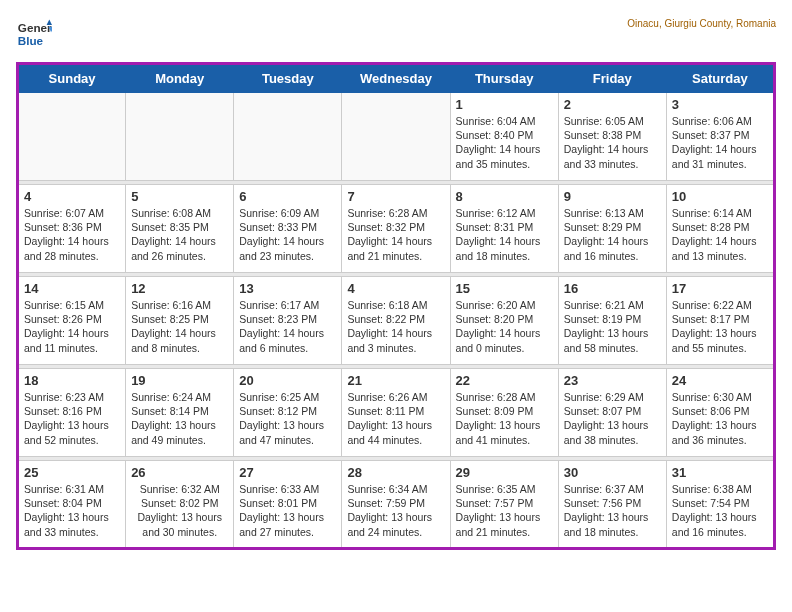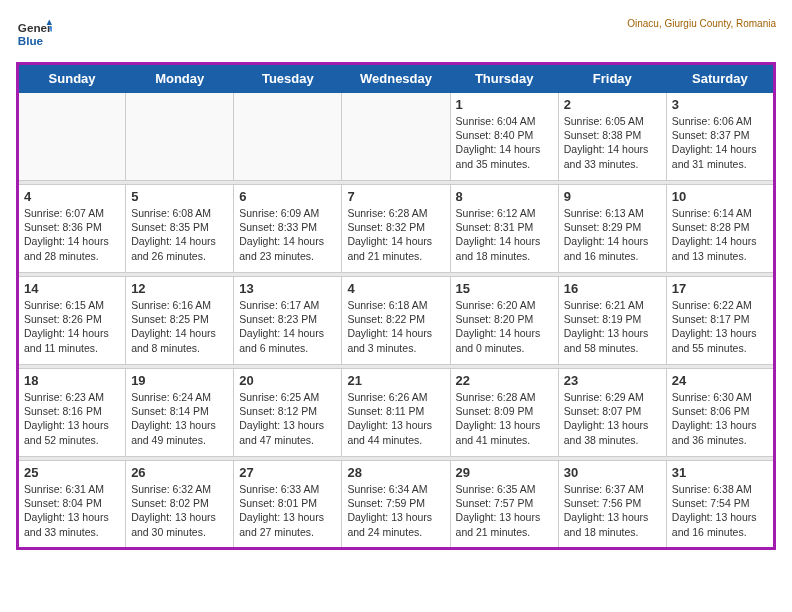--- a/index.html
+++ b/index.html
@@ -306,21 +306,21 @@
       <tr>
         <td>
           <div class="day-number">25</div>
           <div class="day-info" style="white-space: pre-line;">Sunrise: 6:31 AM
 Sunset: 8:04 PM
 Daylight: 13 hours
 and 33 minutes.</div>
         </td>
         <td>
           <div class="day-number">26</div>
-          <div class="day-info" style="white-space: pre-line;">Sunrise: 6:32 AM
+          <div class="day-info" style="white-space: pre-line; text-align: center;">Sunrise: 6:32 AM
 Sunset: 8:02 PM
 Daylight: 13 hours
 and 30 minutes.</div>
         </td>
         <td>
           <div class="day-number">27</div>
           <div class="day-info" style="white-space: pre-line;">Sunrise: 6:33 AM
 Sunset: 8:01 PM
 Daylight: 13 hours
 and 27 minutes.</div>

